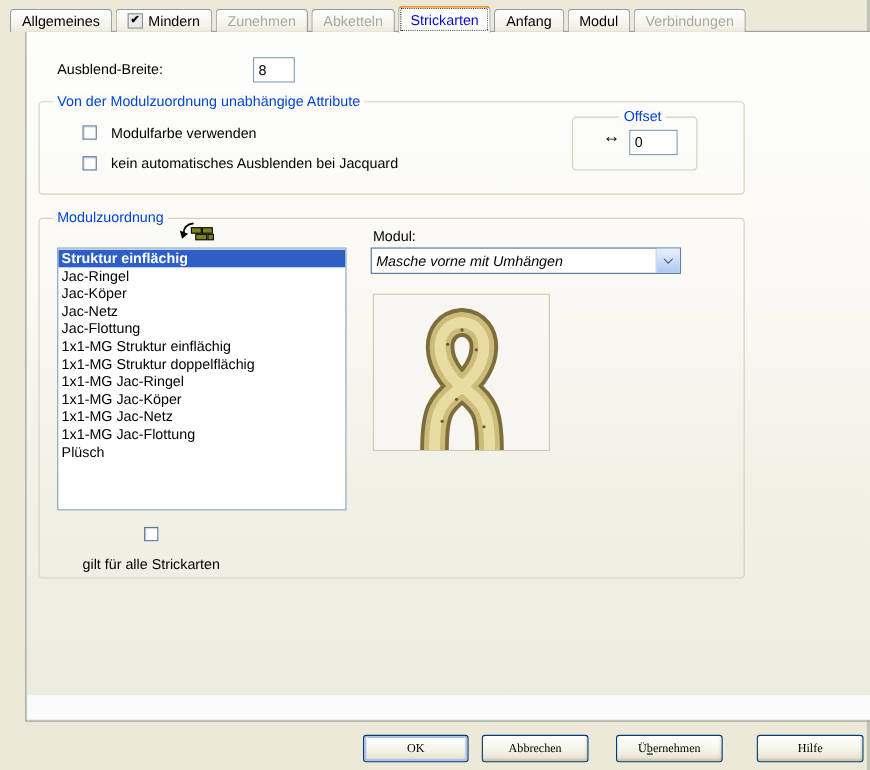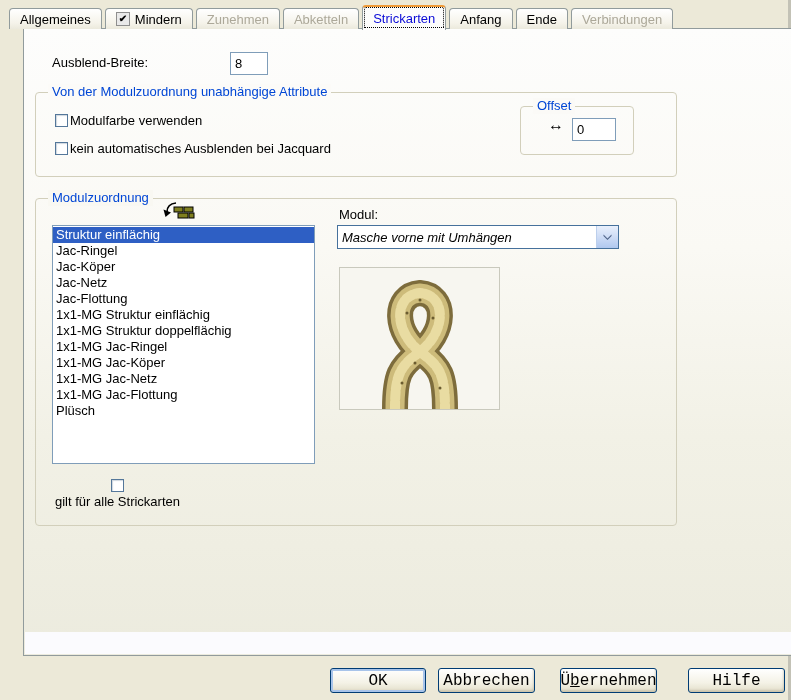--- a/index.html
+++ b/index.html
@@ -38,32 +38,32 @@
   .xpinput{
     position:absolute;border:1px solid #7F9DB9;background:#fff;box-sizing:border-box;
     font-family:"Liberation Sans",sans-serif;font-size:13px;padding:2px 4px;outline:none;
   }
   
   .groupbox{position:absolute;border:1px solid #D2CFBB;border-radius:4px;box-sizing:border-box;}
   .gcaption{
     position:absolute;top:-9px;left:12px;padding:0 4px;color:#0046D5;
     font-size:13px;line-height:16px;white-space:nowrap;
   }
-  .cbrow{position:absolute;display:flex;align-items:center;gap:2px;white-space:nowrap;}
+  .cbrow{position:absolute;display:flex;align-items:center;gap:13px;white-space:nowrap;margin-left:20px;}
   .cb{
     width:13px;height:13px;box-sizing:border-box;border:1px solid #54779A;background:#fff;
     box-shadow:inset 1px 1px 1px rgba(60,90,120,0.25);flex:0 0 auto;
   }
   .arrowglyph{position:absolute;font-size:16px;font-weight:bold;line-height:16px;}
   
   .listbox{
     position:absolute;border:1px solid #7F9DB9;background:#fff;overflow:hidden;padding-top:1px;box-sizing:border-box;
   }
   .li{height:16px;line-height:16px;padding-left:3px;white-space:nowrap;}
-  .li.selected{background:#2E5FC4;color:#fff;}
+  .li.selected{background:#2E5FC4;color:#fff;font-weight:bold;}
   
   .combo{
     position:absolute;border:1px solid #46719C;background:#fff;box-sizing:border-box;
     display:flex;align-items:center;
   }
   .combo .cval{flex:1;padding-left:4px;white-space:nowrap;overflow:hidden;}
   .combo .cbtn{
     width:21px;align-self:stretch;display:flex;align-items:center;justify-content:center;
     background:linear-gradient(180deg,#E9F0FC 0%,#CBDAF5 55%,#B0C8EF 100%);
     border-left:1px solid #BCCFEC;
@@ -72,21 +72,21 @@
   .imgpanel{
     position:absolute;background:#F7F6F0;border:1px solid #C9C9BD;box-sizing:border-box;
     display:flex;align-items:flex-end;justify-content:center;
   }
   
   .xpbtn{
     position:absolute;height:25px;box-sizing:border-box;
     border:1px solid #003C74;border-radius:3px;
     background:linear-gradient(180deg,#FFFFFF 0%,#F4F2E6 60%,#E2DEC9 100%);
     box-shadow:inset -1px -2px 2px rgba(160,150,120,0.35);
-    font-family:Liberation Mono, monospace;font-size:16px;
+    font-family:Liberation Serif, serif;font-size:11px;
     display:flex;align-items:center;justify-content:center;white-space:nowrap;
   }
   .xpbtn.focused{box-shadow:inset 0 0 0 2px #A8C4EA,inset -1px -2px 2px rgba(160,150,120,0.2);}
   .underline{text-decoration:underline;}
   .rightframe{position:absolute;right:0;top:0;width:3px;height:700px;background:#A3A39B;opacity:.55;}
 </style>
 </head>
 <body>
 
 <div class="tabs">
@@ -103,21 +103,21 @@
   <div class="tab disabled">
       <span>Abketteln</span>
     </div>
   <div class="tab active">
       <span>Strickarten</span>
     </div>
   <div class="tab">
       <span>Anfang</span>
     </div>
   <div class="tab">
-      <span>Ende</span>
+      <span>Modul</span>
     </div>
   <div class="tab disabled">
       <span>Verbindungen</span>
     </div>
 </div>
 
 <div class="page">
 
   <span class="label" style="left:28px;top:26px;">Ausblend-Breite:</span>
   <input class="xpinput" style="left: 206px; top: 23px; width: 38px; height: 23px;" value="8">
@@ -128,21 +128,21 @@
   <div class="cbrow" style="left:31px;top:84px;">
     <span class="cb"></span>
     <span>Modulfarbe verwenden</span>
   </div>
   <div class="cbrow" style="left:31px;top:112px;">
     <span class="cb"></span>
     <span>kein automatisches Ausblenden bei Jacquard</span>
   </div>
 
   <div class="groupbox" style="left:496px;top:77px;width:114px;height:49px;">
-    <span class="gcaption" style="background:#FBFAF7;">Offset</span>
+    <span class="gcaption" style="background:#FBFAF7;margin-left:30px;">Offset</span>
   </div>
   <span class="arrowglyph" style="left:524px;top:88px;">↔</span>
   <input class="xpinput" style="left: 548px; top: 89px; width: 44px; height: 23px;" value="0">
 
   <div class="groupbox" style="left:11px;top:169px;width:642px;height:328px;">
     <span class="gcaption" style="background:#F9F8F2;">Modulzuordnung</span>
   </div>
 
   <svg style="position:absolute;left:137px;top:171px;" width="36" height="24" viewBox="0 0 36 24">
     <path d="M15,3 Q6,4 6,12" fill="none" stroke="#000" stroke-width="1.6"></path>

